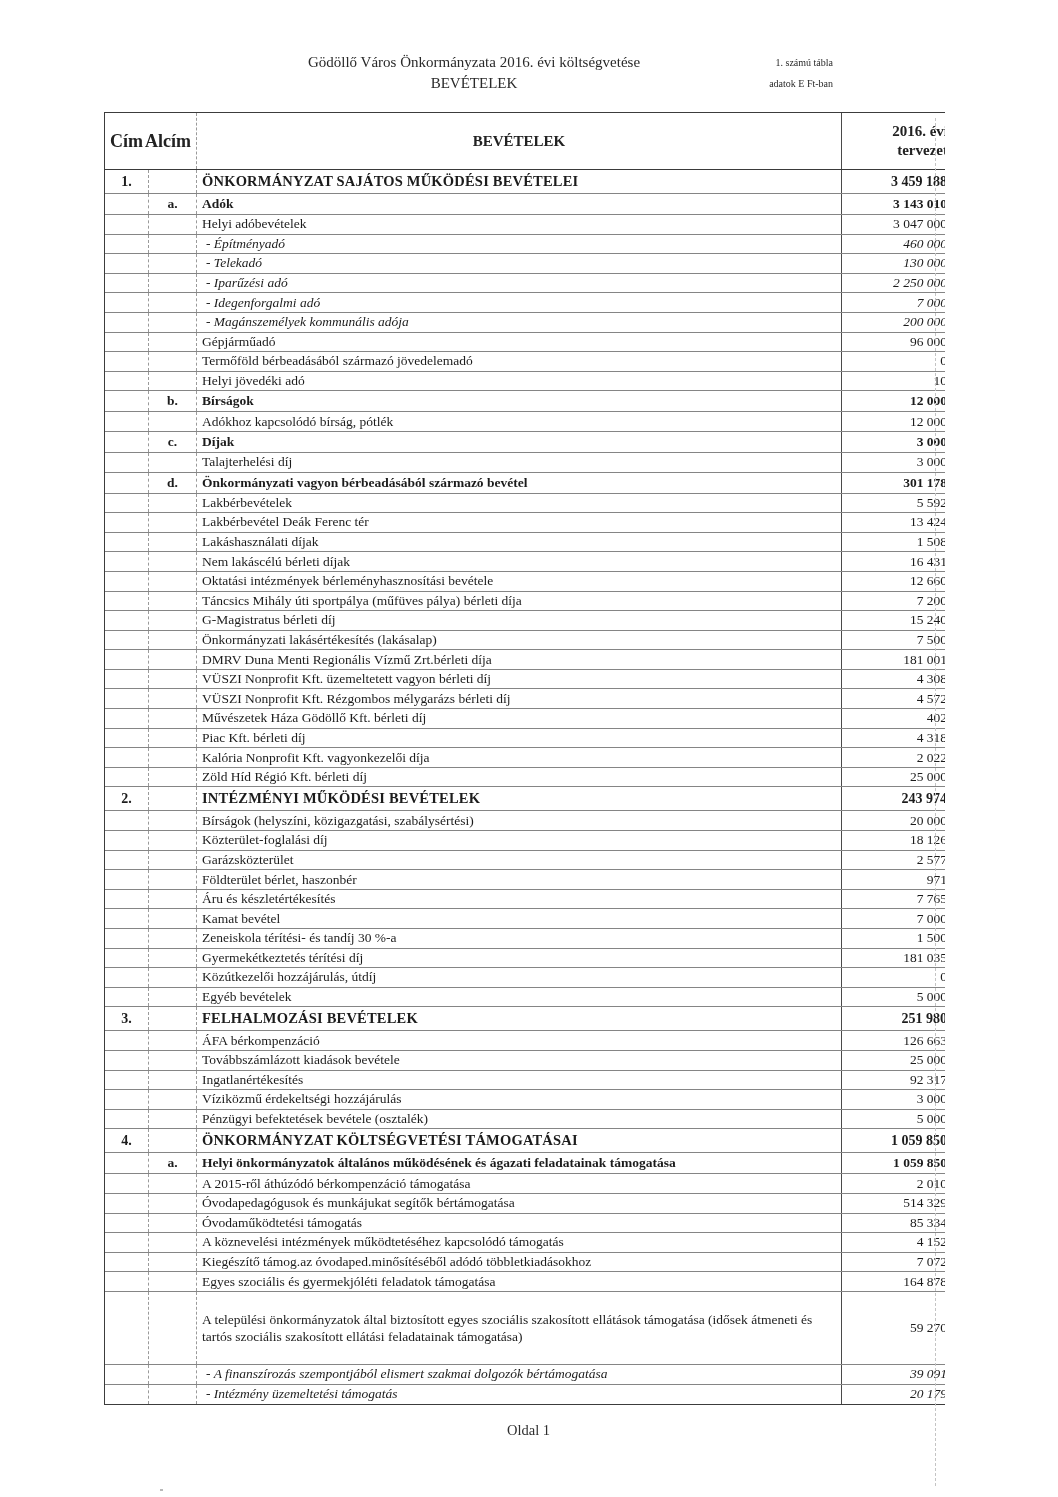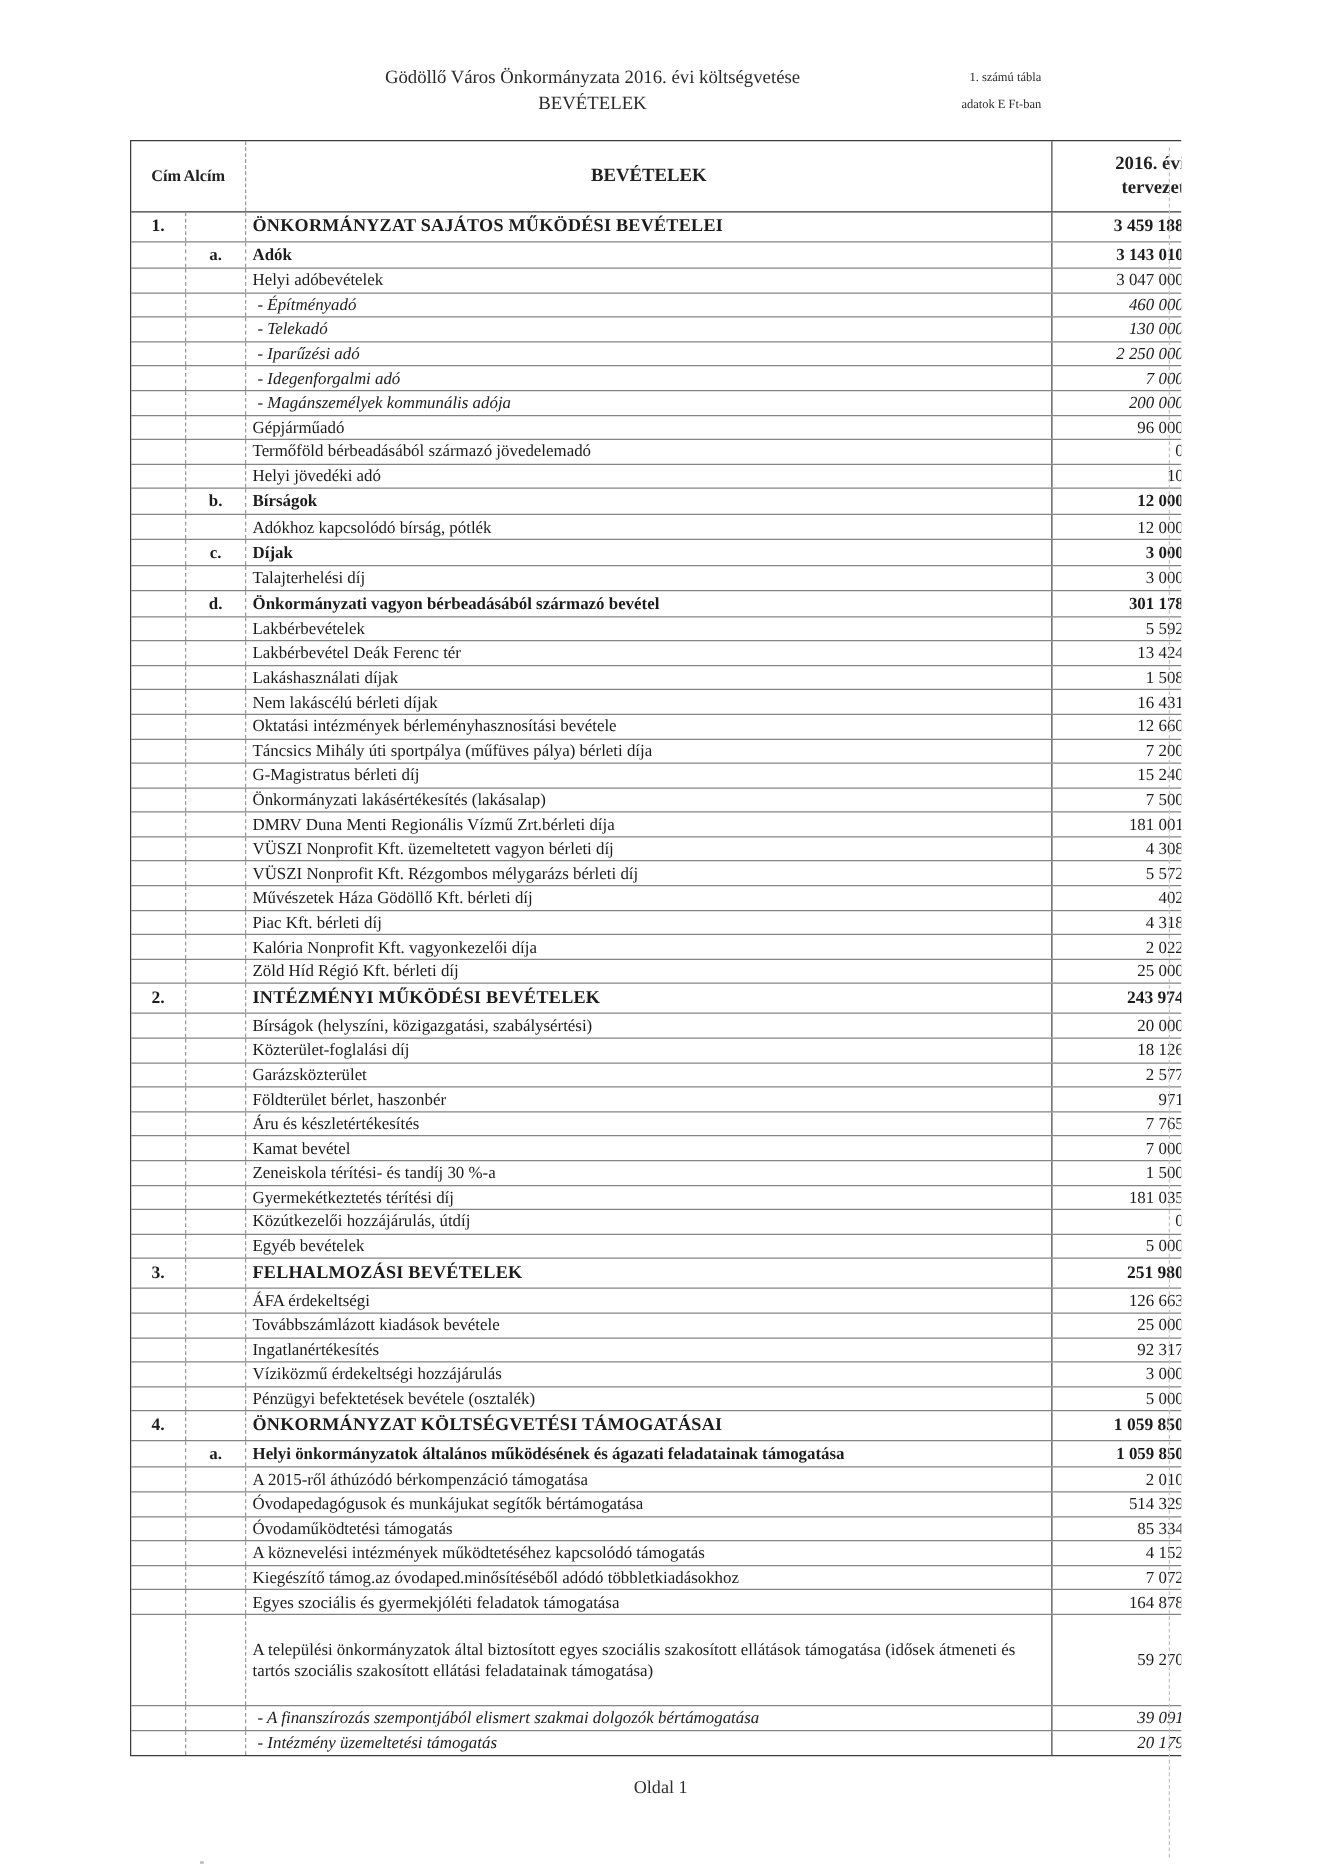--- a/index.html
+++ b/index.html
@@ -32,21 +32,21 @@
     background:#fff;
   }
   .thead {
     display:flex; height:57px;
     border-bottom:1px solid #3a3a3a;
     font-weight:bold; font-size:15px; color:#222;
   }
   .th { display:flex; align-items:center; justify-content:center; }
   .th.cim-alcim {
     width:92px; border-right:1px dashed #9a9a9a;
-    gap:2px; font-size:13px;
+    gap:2px; font-size:18px;
   }
   .th.desc-h { flex:1; border-right:1px solid #4a4a4a; }
   .th.val-h { width:110px; text-align:right; line-height:19px; padding:0 4px; }
   .tbody { font-size:13.5px; }
   .row {
     display:flex; height:19.6px;
     border-bottom:1px solid #858585;
   }
   .row:last-child { border-bottom:none; }
   .c { display:flex; align-items:center; overflow:hidden; white-space:nowrap; }
@@ -291,21 +291,21 @@
     <div class="c cim"></div>
     <div class="c alcim"></div>
     <div class="c desc">VÜSZI Nonprofit Kft. üzemeltetett vagyon bérleti díj</div>
     <div class="c val">4 308</div>
   </div>
 
   <div class="row">
     <div class="c cim"></div>
     <div class="c alcim"></div>
     <div class="c desc">VÜSZI Nonprofit Kft. Rézgombos mélygarázs bérleti díj</div>
-    <div class="c val">5 572</div>
+    <div class="c val">4 572</div>
   </div>
 
   <div class="row">
     <div class="c cim"></div>
     <div class="c alcim"></div>
     <div class="c desc">Művészetek Háza Gödöllő Kft. bérleti díj</div>
     <div class="c val">402</div>
   </div>
 
   <div class="row">
@@ -409,21 +409,21 @@
   <div class="row sec">
     <div class="c cim">3.</div>
     <div class="c alcim"></div>
     <div class="c desc">FELHALMOZÁSI BEVÉTELEK</div>
     <div class="c val">251 980</div>
   </div>
 
   <div class="row">
     <div class="c cim"></div>
     <div class="c alcim"></div>
-    <div class="c desc">ÁFA érdekeltségi</div>
+    <div class="c desc">ÁFA bérkompenzáció</div>
     <div class="c val">126 663</div>
   </div>
 
   <div class="row">
     <div class="c cim"></div>
     <div class="c alcim"></div>
     <div class="c desc">Továbbszámlázott kiadások bevétele</div>
     <div class="c val">25 000</div>
   </div>
 

